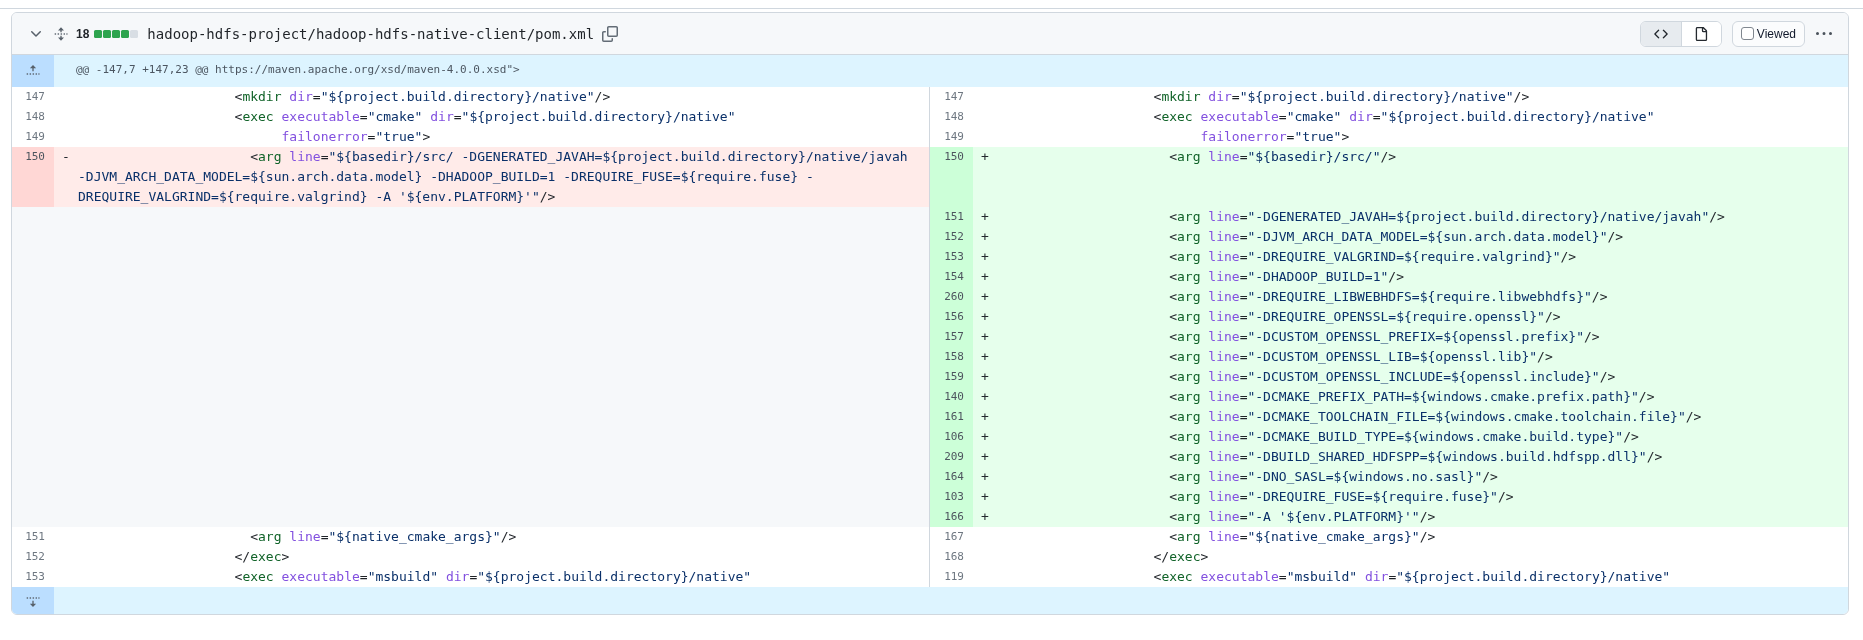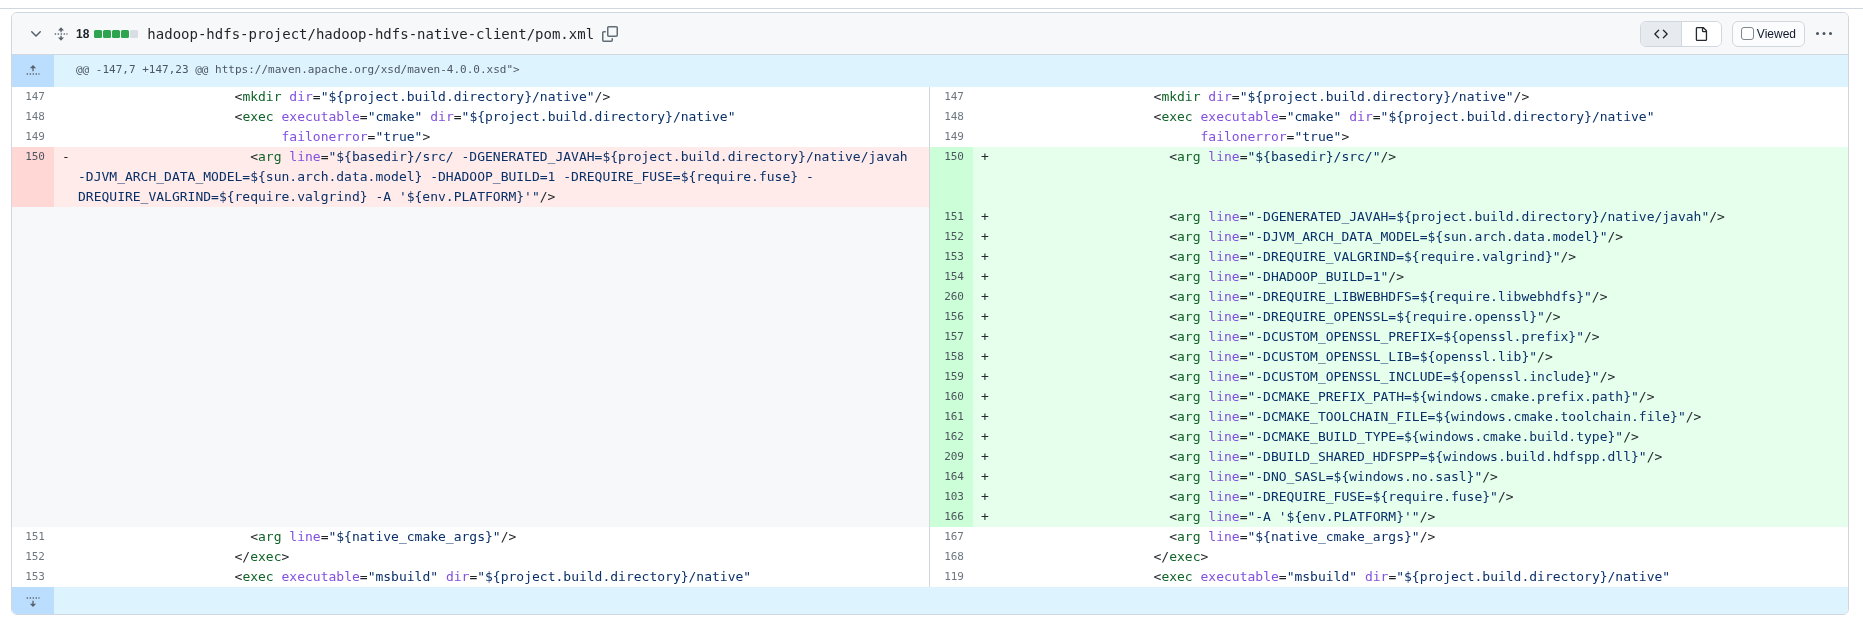--- a/index.html
+++ b/index.html
@@ -260,35 +260,35 @@
       <div class="pair">
         <div class="side left empty"></div>
         <div class="side right add">
           <div class="ln mono">159</div>
           <div class="code mono"><span class="mk">+</span><span>                      </span><span>&lt;</span><span class="tk-t">arg</span><span> </span><span class="tk-a">line</span><span>=</span><span class="tk-s">"-DCUSTOM_OPENSSL_INCLUDE=${openssl.include}"</span><span>/&gt;</span></div>
         </div>
       </div>
       <div class="pair">
         <div class="side left empty"></div>
         <div class="side right add">
-          <div class="ln mono">160</div>
+          <div class="ln mono">140</div>
           <div class="code mono"><span class="mk">+</span><span>                      </span><span>&lt;</span><span class="tk-t">arg</span><span> </span><span class="tk-a">line</span><span>=</span><span class="tk-s">"-DCMAKE_PREFIX_PATH=${windows.cmake.prefix.path}"</span><span>/&gt;</span></div>
         </div>
       </div>
       <div class="pair">
         <div class="side left empty"></div>
         <div class="side right add">
           <div class="ln mono">161</div>
           <div class="code mono"><span class="mk">+</span><span>                      </span><span>&lt;</span><span class="tk-t">arg</span><span> </span><span class="tk-a">line</span><span>=</span><span class="tk-s">"-DCMAKE_TOOLCHAIN_FILE=${windows.cmake.toolchain.file}"</span><span>/&gt;</span></div>
         </div>
       </div>
       <div class="pair">
         <div class="side left empty"></div>
         <div class="side right add">
-          <div class="ln mono">162</div>
+          <div class="ln mono">106</div>
           <div class="code mono"><span class="mk">+</span><span>                      </span><span>&lt;</span><span class="tk-t">arg</span><span> </span><span class="tk-a">line</span><span>=</span><span class="tk-s">"-DCMAKE_BUILD_TYPE=${windows.cmake.build.type}"</span><span>/&gt;</span></div>
         </div>
       </div>
       <div class="pair">
         <div class="side left empty"></div>
         <div class="side right add">
           <div class="ln mono">209</div>
           <div class="code mono"><span class="mk">+</span><span>                      </span><span>&lt;</span><span class="tk-t">arg</span><span> </span><span class="tk-a">line</span><span>=</span><span class="tk-s">"-DBUILD_SHARED_HDFSPP=${windows.build.hdfspp.dll}"</span><span>/&gt;</span></div>
         </div>
       </div>

